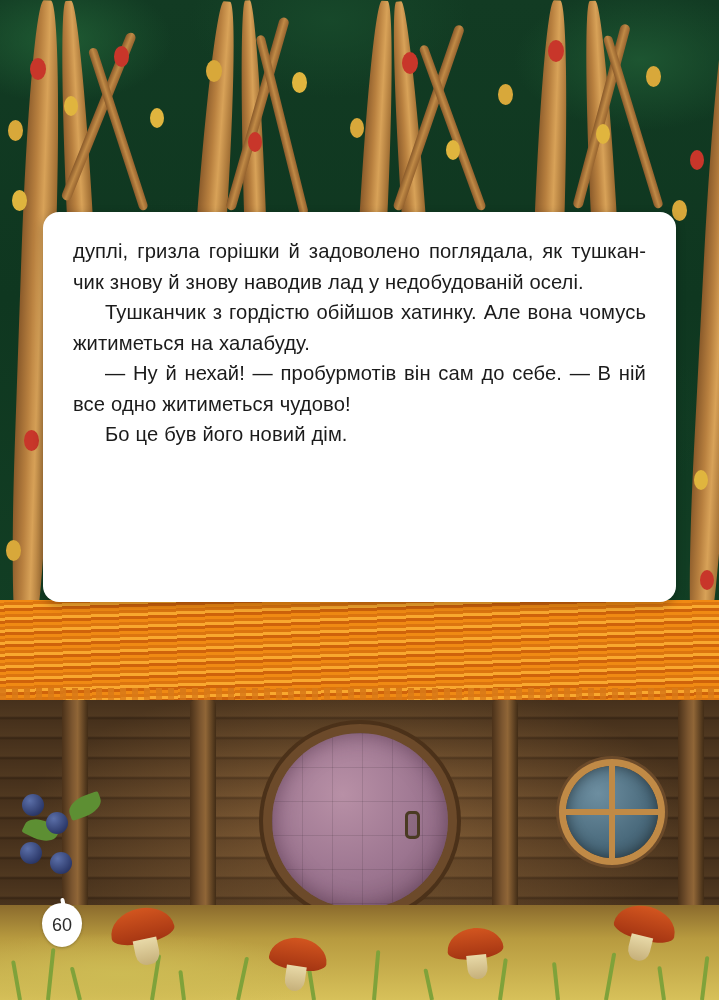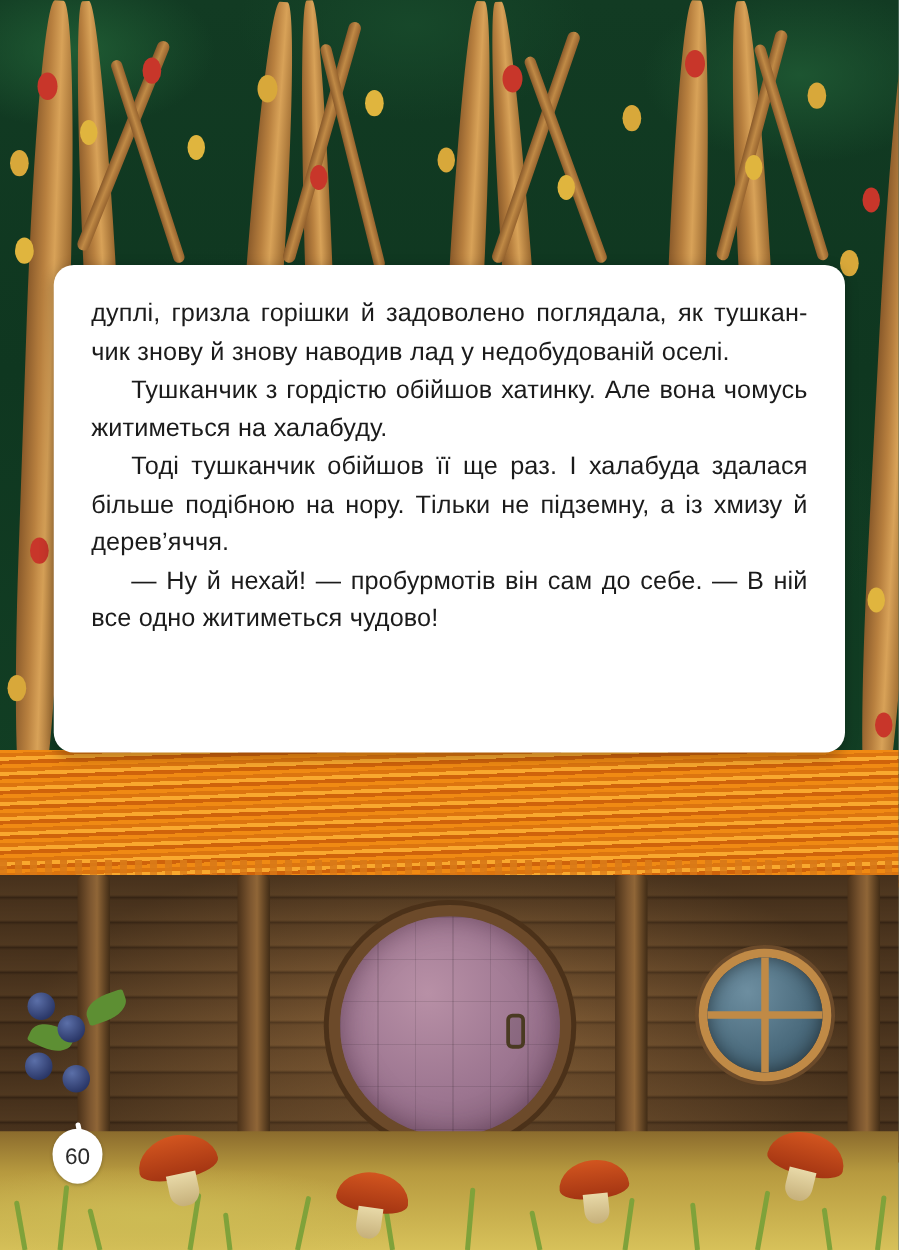--- a/index.html
+++ b/index.html
@@ -369,22 +369,22 @@
     <div class="berry-leaf" style="left:8px; top:30px; transform: rotate(25deg);"></div>
     <div class="berry" style="left:6px; top:4px;"></div>
     <div class="berry" style="left:30px; top:22px;"></div>
     <div class="berry" style="left:4px; top:52px;"></div>
     <div class="berry" style="left:34px; top:62px;"></div>
   </div>
 
   <div class="text-card">
     <p>дуплі, гризла горішки й задоволено поглядала, як тушкан­чик знову й знову наводив лад у недобудованій оселі.</p>
     <p class="indent">Тушканчик з гордістю обійшов хатинку. Але вона чо­мусь житиметься на халабуду.</p>
-    <p class="indent">Тоді тушканчик обійшов її ще раз. І халабуда здалася більше подібною на нору. Тільки не підземну, а із хмизу й дерев’яччя.</p>
     <p class="indent">— Ну й нехай! — пробурмотів він сам до себе. — В ній все одно житиметься чудово!</p>
+    <p class="indent">Бо це був його новий дім.</p>
   </div>
 
   <div class="page-num-badge">
     <div class="stem"></div>
   </div>
   <div class="page-num">60</div>
 
 </div>
 
 </body></html>

